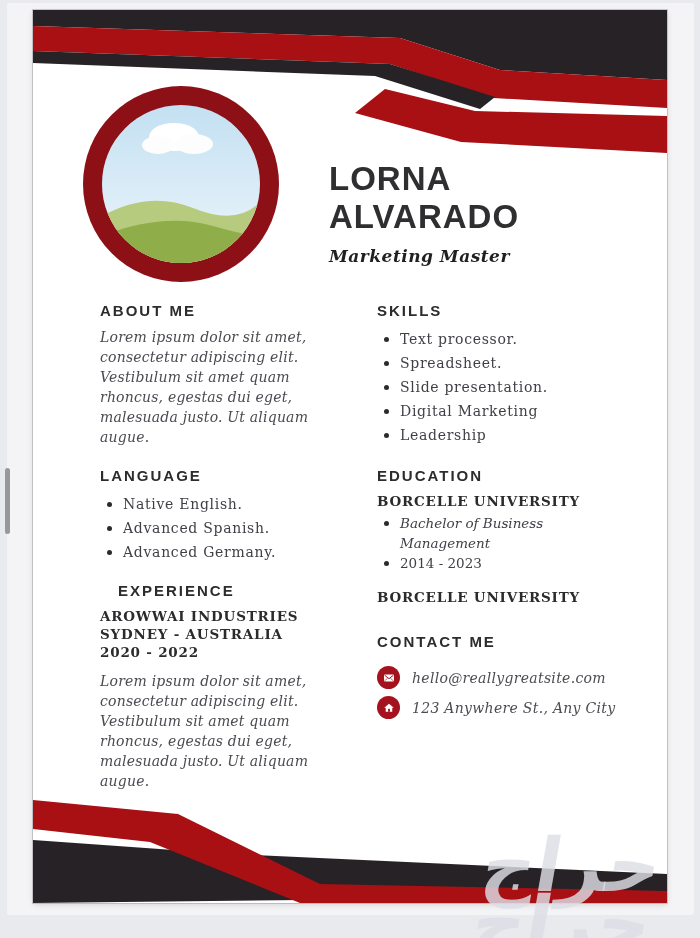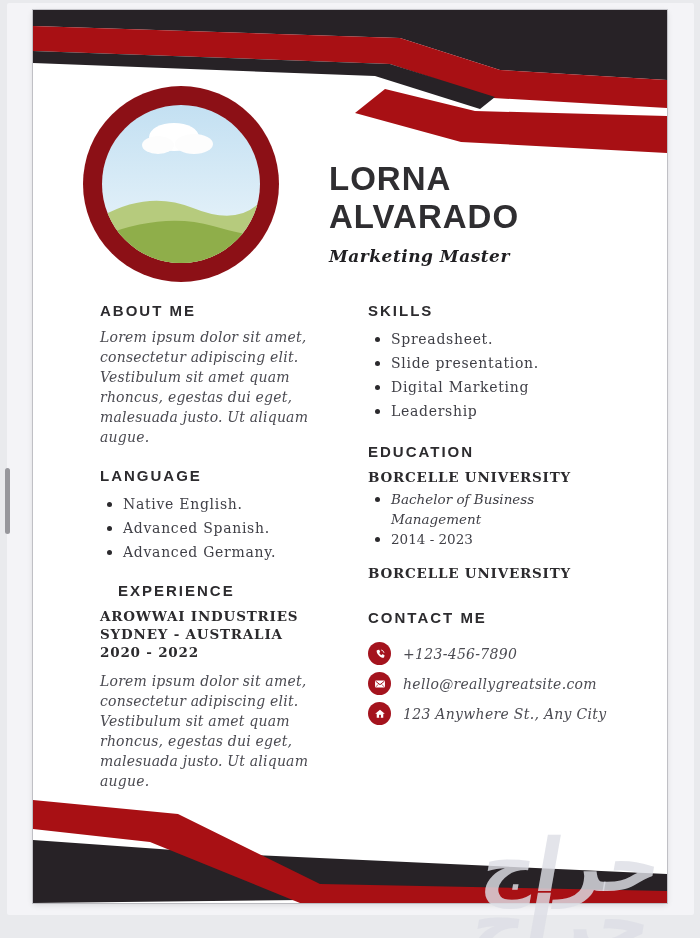--- a/index.html
+++ b/index.html
@@ -37,21 +37,21 @@
     color:#2f2e31; font-family:"Liberation Sans", sans-serif;
   }
   .job-title {
     margin-top:10px; font-family:"DejaVu Serif", serif;
     font-style:italic; font-weight:700; font-size:17px;
     letter-spacing:.5px; color:#201f22;
   }
 
   .col { position:absolute; top:292px; }
   .col-left  { left:67px;  width:232px; }
-  .col-right { left:335px; width:268px; }
+  .col-right { left:344px; width:268px; }
 
   .sec-heading {
     font-size:15px; font-weight:700; letter-spacing:2px;
     color:#2c2b2e; font-family:"Liberation Sans", sans-serif;
   }
   .para {
     margin-top:8px; font-family:"DejaVu Serif", serif; font-style:italic;
     font-size:14px; line-height:20px; letter-spacing:.2px; color:#4a4a51;
   }
   .mt20 { margin-top:20px; } .mt18 { margin-top:18px;margin-left:18px; } .mt28 { margin-top:28px; }
@@ -170,47 +170,39 @@
       <div class="sec-heading mt18">EXPERIENCE</div>
       <div class="subhead">AROWWAI INDUSTRIES</div>
       <div class="subhead" style="margin-top:0">SYDNEY - AUSTRALIA</div>
       <div class="subhead" style="margin-top:0">2020 - 2022</div>
       <div class="para" style="margin-top:10px">Lorem ipsum dolor sit amet, consectetur adipiscing elit. Vestibulum sit amet quam rhoncus, egestas dui eget, malesuada justo. Ut aliquam augue.</div>
     </div>
 
     <div class="col col-right">
       <div class="sec-heading">SKILLS</div>
       <ul class="dotlist">
+        <li>Text processor.</li>
         <li>Spreadsheet.</li>
         <li>Slide presentation.</li>
         <li>Digital Marketing</li>
         <li>Leadership</li>
       </ul>
 
       <div class="sec-heading mt20">EDUCATION</div>
 
       <div class="edu-school">BORCELLE UNIVERSITY</div>
       <ul class="edulist">
         <li class="degree narrow">Bachelor of Business Management</li>
         <li>2014 - 2023</li>
       </ul>
 
       <div class="edu-school" style="margin-top:16px">BORCELLE UNIVERSITY</div>
 
       <div class="sec-heading mt28">CONTACT ME</div>
       <div class="contact-rows">
-        <div class="contact-row">
-          <span class="contact-icon">
-            <svg width="14" height="14" viewBox="0 0 24 24">
-              <path d="M7 5.6 L9.9 4.9 c.45-.1.9.12 1.1.55 l1.15 2.4 c.2.42.1.9-.23 1.2 L10.6 10.2 c.85 1.75 2.1 3 3.75 3.8 l1.2-1.3 c.32-.33.8-.43 1.2-.23 l2.4 1.15 c.43.2.65.65.55 1.1 L19 17.6 c-.1.5-.55.85-1.06.83 C12.3 18.1 6.6 12.4 6.2 6.7 6.17 6.17 6.5 5.72 7 5.6 Z" fill="#ffffff"></path>
-              <path d="M14.6 5.2 a5.2 5.2 0 0 1 4.2 4.2" stroke="#ffffff" stroke-width="1.4" fill="none" stroke-linecap="round"></path>
-            </svg>
-          </span>
-          <span class="contact-text">+123-456-7890</span>
-        </div>
         <div class="contact-row">
           <span class="contact-icon">
             <svg width="14" height="14" viewBox="0 0 24 24">
               <rect x="3.5" y="6" width="17" height="12" rx="1.6" fill="#ffffff"></rect>
               <path d="M4.5 7.2 L12 13.2 L19.5 7.2" stroke="#a4131d" stroke-width="1.7" fill="none"></path>
               <path d="M4.5 17 L9.5 12.4 M19.5 17 L14.5 12.4" stroke="#a4131d" stroke-width="1.2" fill="none"></path>
             </svg>
           </span>
           <span class="contact-text">hello@reallygreatsite.com</span>
         </div>

